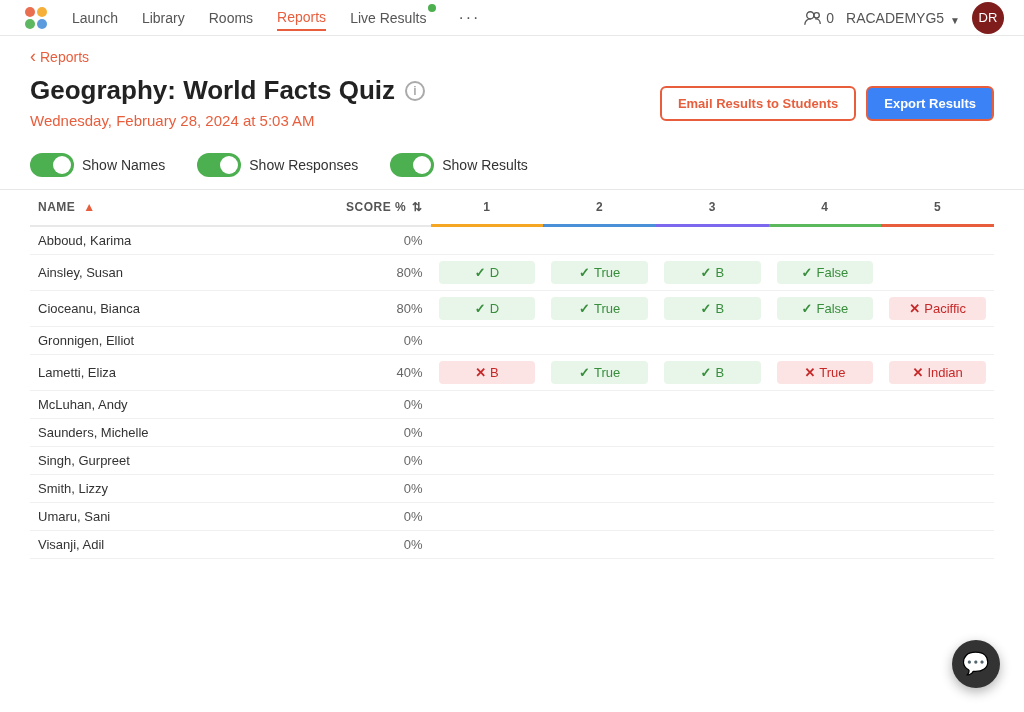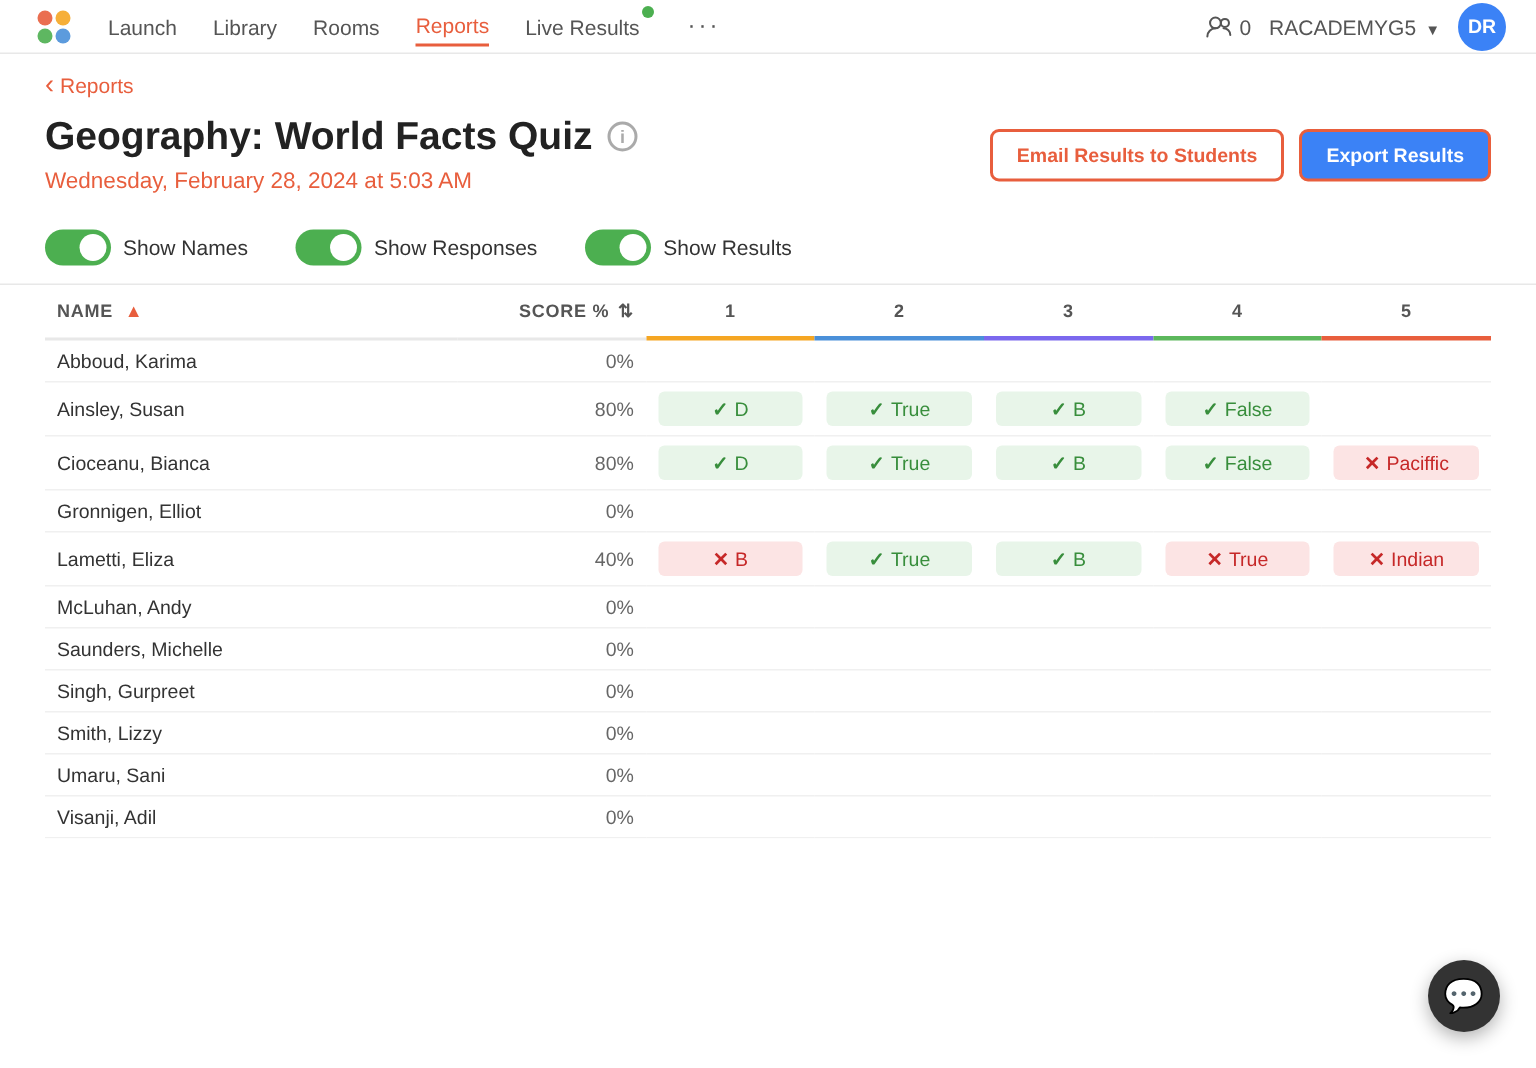--- a/index.html
+++ b/index.html
@@ -13,21 +13,21 @@
     .nav-logo { width: 32px; height: 32px; margin-right: 20px; }
     .nav-links { display: flex; gap: 24px; align-items: center; }
     .nav-link { color: #555; text-decoration: none; font-size: 14px; font-weight: 500; padding: 4px 0; cursor: pointer; }
     .nav-link.active { color: #e85e3d; border-bottom: 2px solid #e85e3d; }
     .nav-link.live { position: relative; }
     .live-dot { width: 8px; height: 8px; background: #4caf50; border-radius: 50%; position: absolute; top: -2px; right: -10px; }
     .nav-more { color: #555; margin-left: 8px; cursor: pointer; letter-spacing: 2px; font-size: 16px; }
     .nav-right { margin-left: auto; display: flex; align-items: center; gap: 12px; }
     .nav-users { display: flex; align-items: center; gap: 4px; color: #555; font-size: 14px; cursor: pointer; }
     .nav-account { display: flex; align-items: flex-end; gap: 6px; cursor: pointer; color: #555; font-size: 14px; }
-    .nav-avatar { width: 32px; height: 32px; border-radius: 50%; background: #3b82f6; color: #fff; display: flex; align-items: center; justify-content: center; font-weight: 700; font-size: 13px; }
+    .nav-avatar { width: 32px; height: 32px; border-radius: 50%; background: #7f1d1d; color: #fff; display: flex; align-items: center; justify-content: center; font-weight: 400; font-size: 13px; }
 
     
     .breadcrumb-bar {
       padding: 10px 30px 4px 30px; display: flex; align-items: center; gap: 6px;
     }
     .breadcrumb-back { color: #e85e3d; cursor: pointer; display: flex; align-items: center; gap: 4px; font-size: 14px; font-weight: 500; }
     .breadcrumb-back::before { content: '‹'; font-size: 18px; }
     .page-title-row { display: flex; align-items: center; gap: 10px; margin-bottom: 6px; }
     .page-title { font-size: 26px; font-weight: 700; color: #222; }
     .info-icon { width: 20px; height: 20px; border-radius: 50%; border: 2px solid #aaa; color: #aaa; display: flex; align-items: center; justify-content: center; font-size: 12px; font-weight: 700; cursor: pointer; flex-shrink: 0; }

